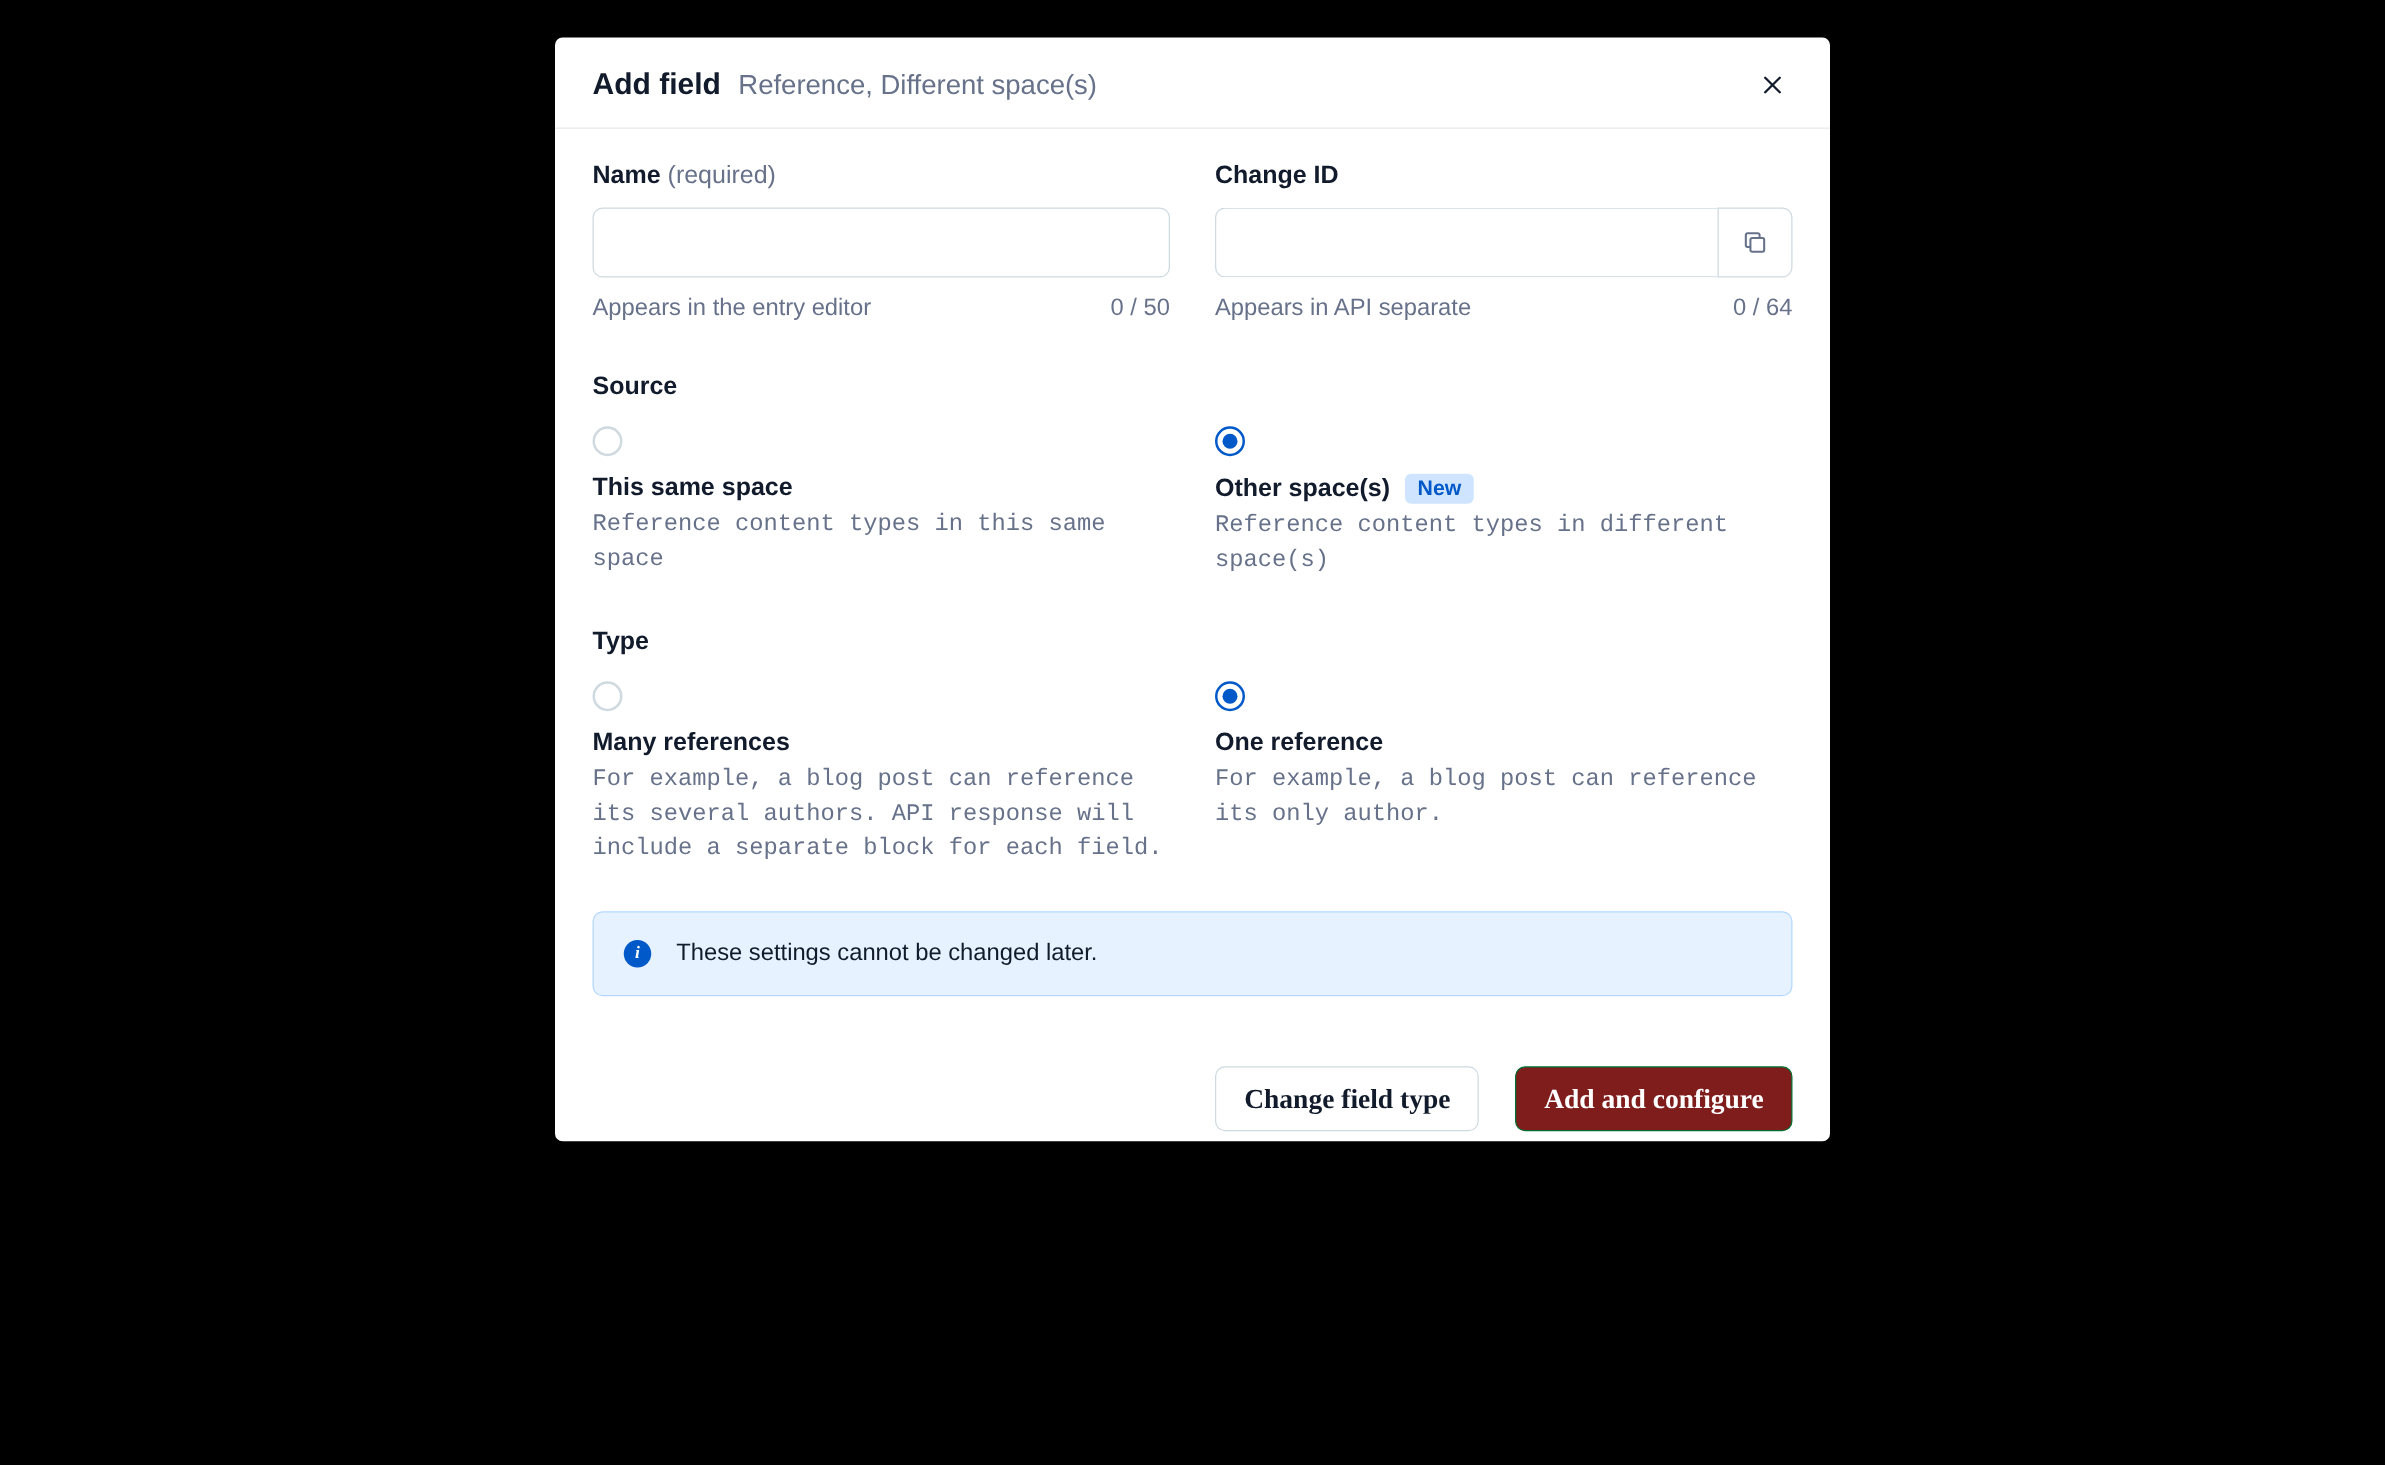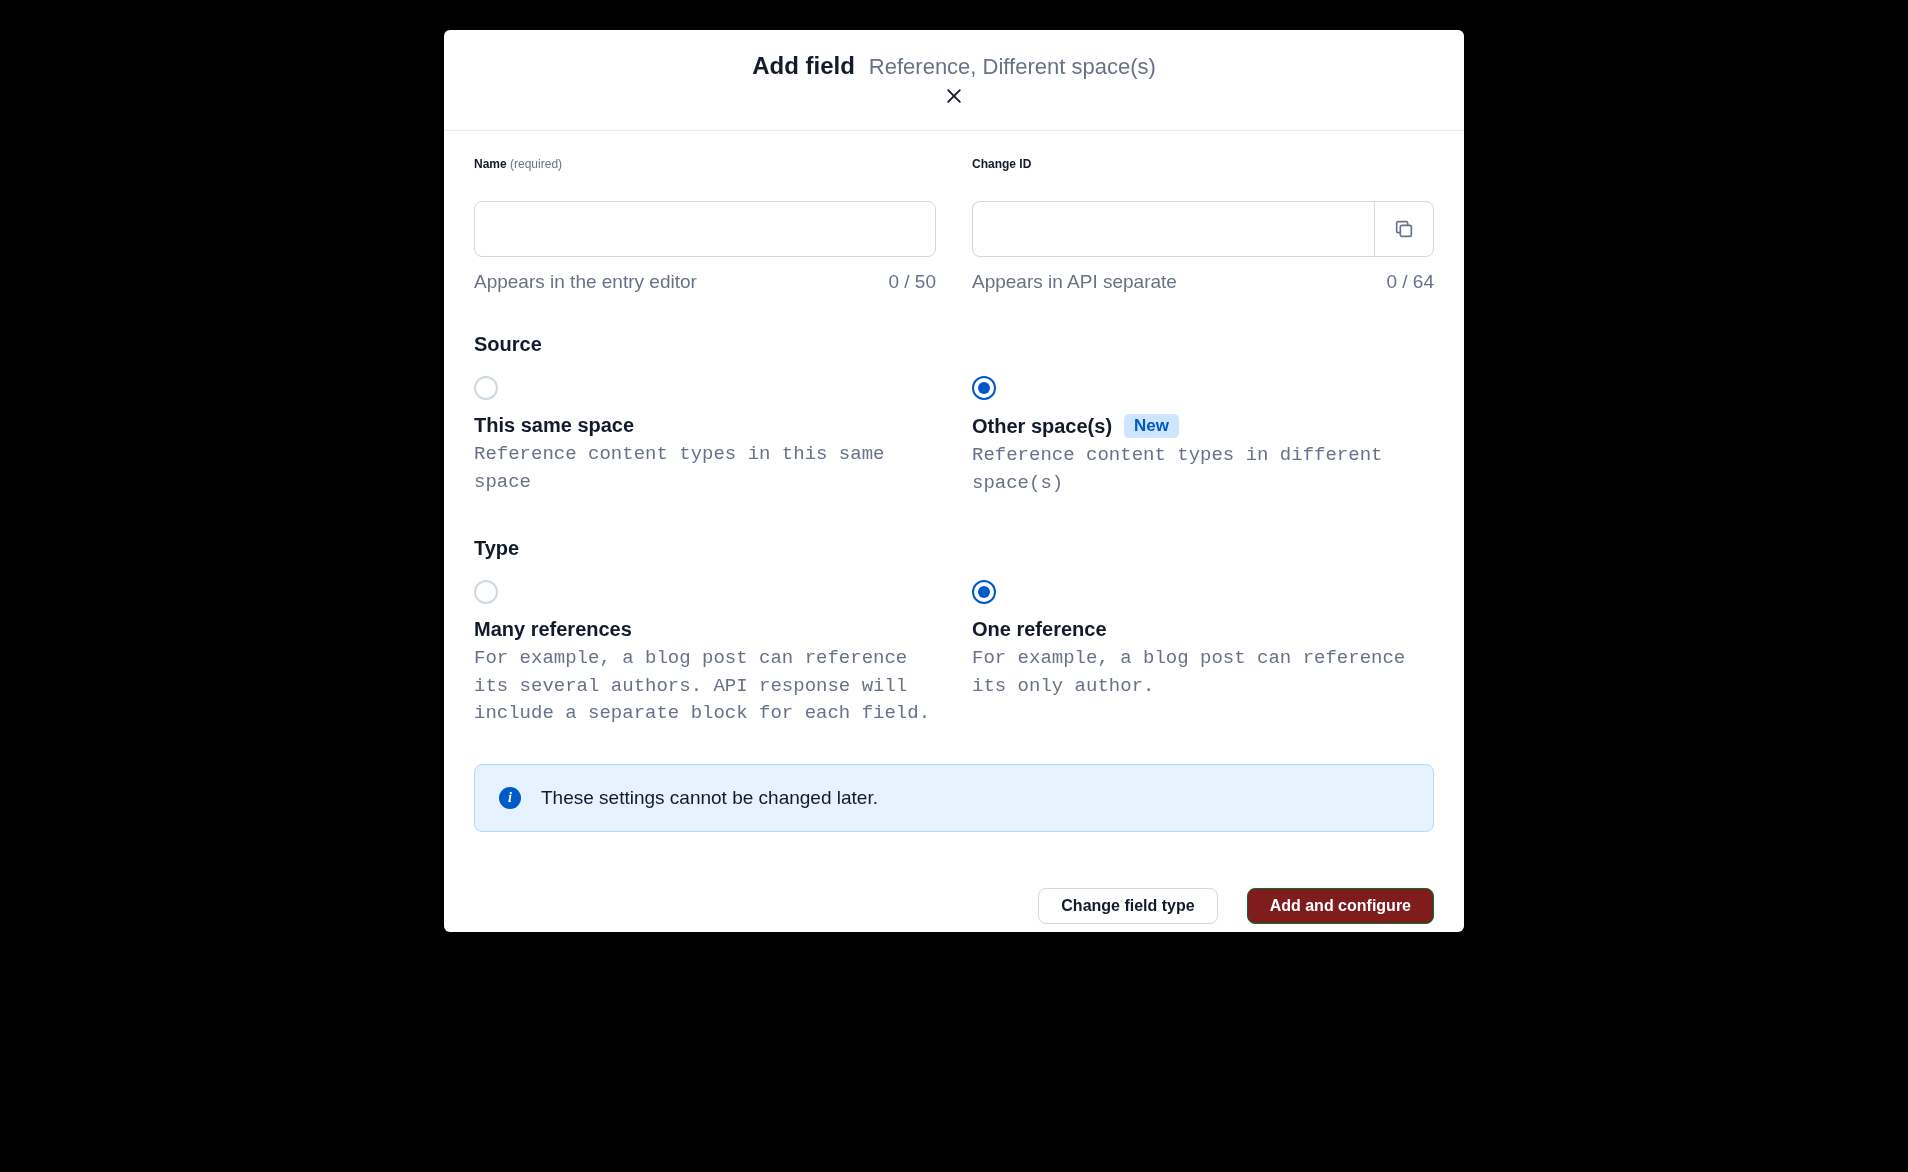--- a/index.html
+++ b/index.html
@@ -19,35 +19,34 @@
     overflow: hidden;
     display: flex;
     flex-direction: column;
   }
   .modal-header {
     display: flex;
     align-items: center;
     justify-content: space-between;
     padding: 22px 30px 18px 30px;
     border-bottom: 1px solid #e5e9ed;
-    flex-direction: column;
   }
   .modal-title-wrap { display: flex; align-items: baseline; gap: 14px; }
   .modal-title { font-size: 24px; font-weight: 700; color: #111b2b; }
   .modal-subtitle { font-size: 22px; color: #67728a; }
   .close-btn {
     background: none; border: none; cursor: pointer;
     width: 32px; height: 32px; display:flex; align-items:center; justify-content:center;
     color:#111b2b;
   }
   .close-btn svg { width: 20px; height: 20px; }
   .modal-body { padding: 26px 30px 0 30px; }
   .row { display: flex; gap: 36px; }
   .col { flex: 1; min-width: 0; }
-  .field-label { font-size: 12px; font-weight: 600; color: #111b2b; margin-bottom: 30px; display:block; }
+  .field-label { font-size: 20px; font-weight: 600; color: #111b2b; margin-bottom: 14px; display:block; }
   .field-label .req { color:#67728a; font-weight: 400; }
   .input-wrap { position: relative; }
   .text-input {
     width: 100%; height: 56px;
     border: 1px solid #cfd9e0; border-radius: 8px;
     font-size: 18px; padding: 0 14px;
     outline: none;
   }
   .input-group { display:flex; }
   .input-group .text-input { border-top-right-radius:0; border-bottom-right-radius:0; border-right:none; }
@@ -95,23 +94,23 @@
     width:22px; height:22px; border-radius:50%; background:#0059c8; color:#fff;
     display:flex; align-items:center; justify-content:center; flex:none;
     font-size:14px; font-weight:700; font-family: Georgia, serif; font-style: italic;
   }
   .info-text { font-size:19px; color:#111b2b; }
   .modal-footer {
     display:flex; justify-content:flex-end; gap:16px;
     padding: 56px 30px 8px 30px;
   }
   .btn {
-    height:36px; padding:0 22px; border-radius:8px;
-    font-size:16px; font-weight:600; cursor:pointer;
-    display:flex; align-items:center;
+    height:52px; padding:0 22px; border-radius:8px;
+    font-size:22px; font-weight:600; cursor:pointer;
+    display:flex; align-items:center;font-family:Liberation Serif, serif;
   }
   .btn-secondary { background:#fff; border:1px solid #cfd9e0; color:#111b2b; }
   .btn-primary { background:#7f1d1d; border:1px solid #007030; color:#fff;margin-left:13px; }
 </style>
 </head>
 <body>
 
 <div class="modal">
 
   <div class="modal-header">

